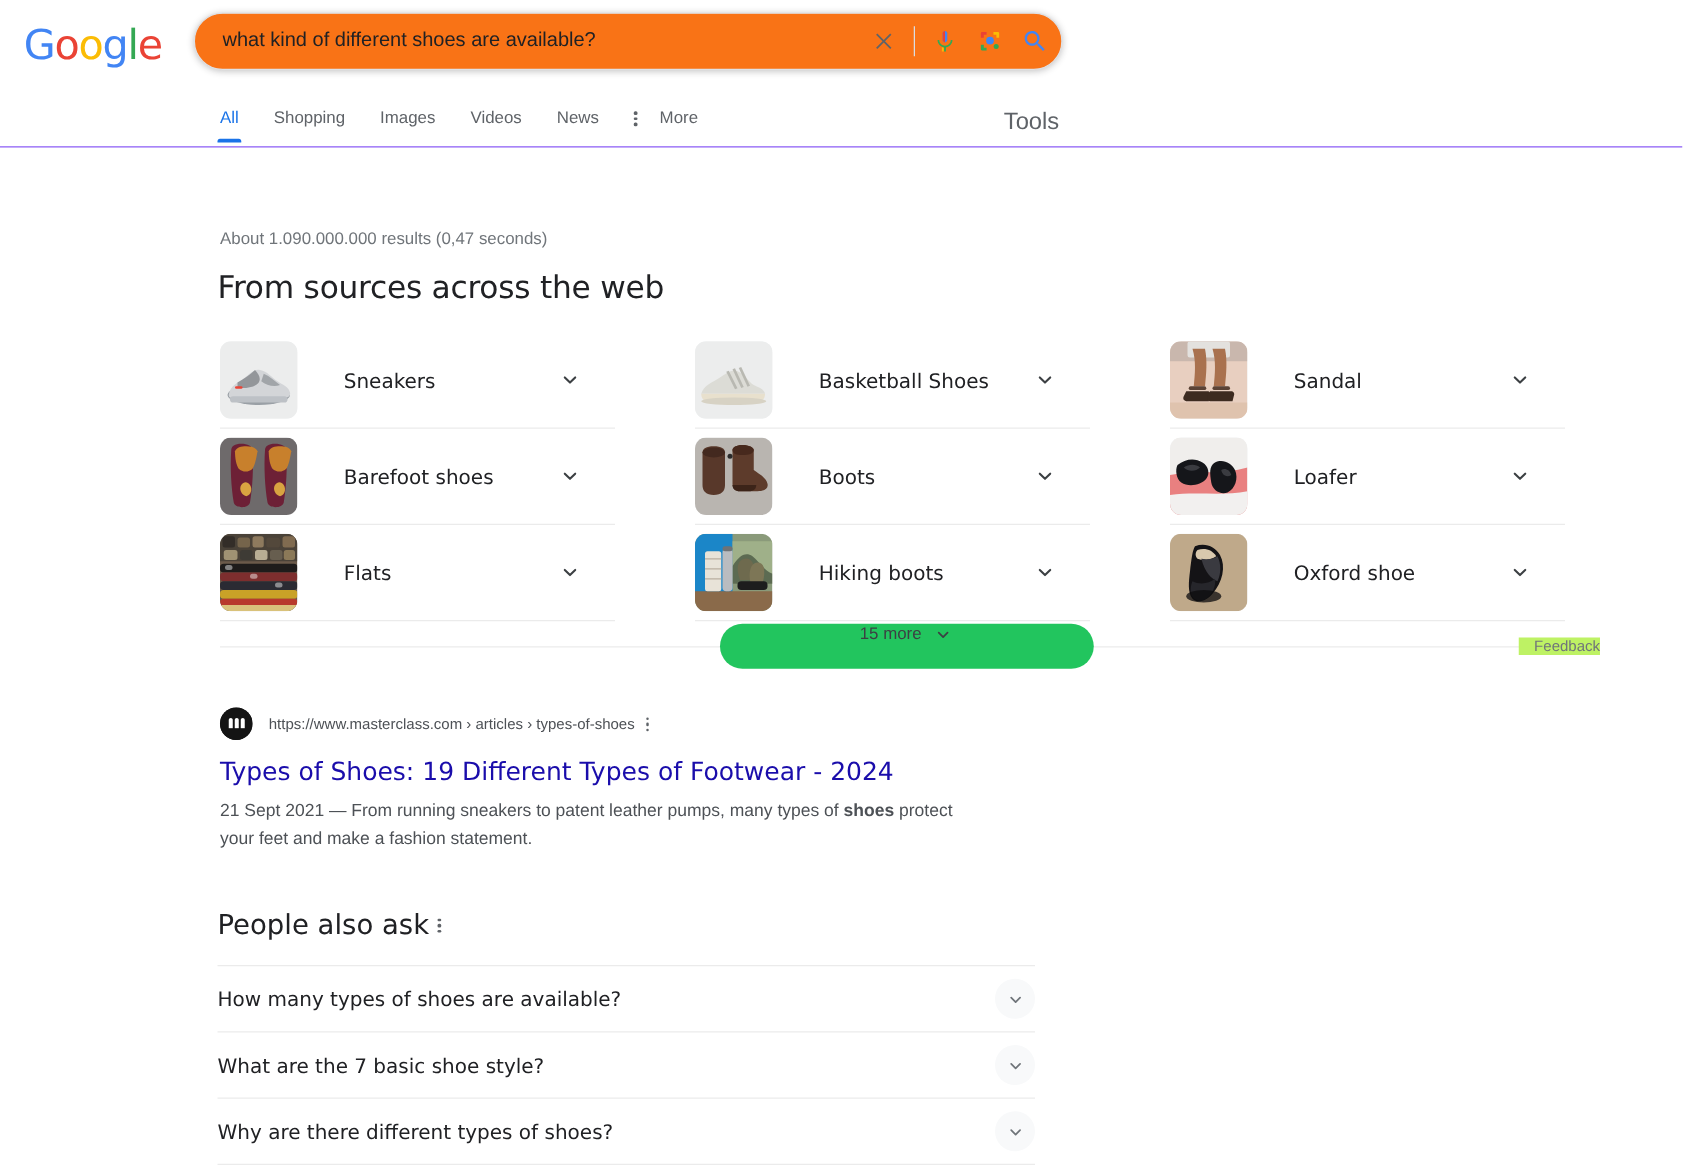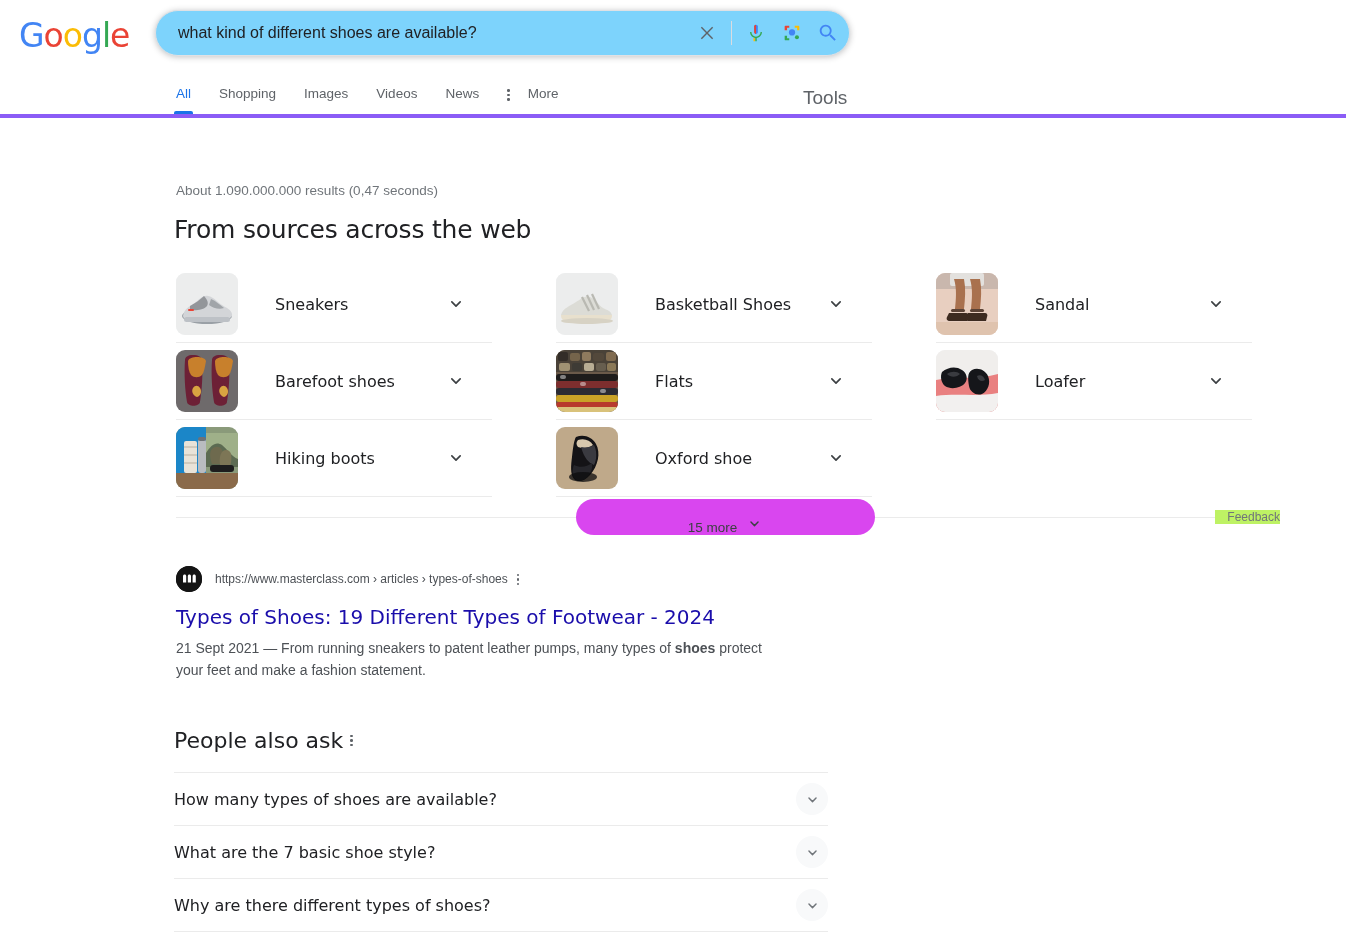--- a/index.html
+++ b/index.html
@@ -28,21 +28,21 @@
     user-select: none;
   }
   .logo span { line-height: 1; }
 
   .searchbar {
     position: absolute;
     left: 155px; top: 10px;
     width: 695px; height: 46px;
     border: 1px solid #dfe1e5;
     border-radius: 24px;
-    background: #7dd3fc;
+    background: #f97316;
     box-shadow: 0 1px 6px rgba(32,33,36,.28);
     display: flex;
     align-items: center;
     padding: 0 8px 0 20px;
   }
   .search-input {
     flex: 1;
     border: none;
     outline: none;
     font-size: 16px;
@@ -62,21 +62,21 @@
     width: 1px; height: 24px;
     background: #dadce0;
     margin: 0 11px;
     flex: none;
   }
 
   
   .navbar {
     position: relative;
     height: 40px;
-    border-bottom: 4px solid #8b5cf6;
+    border-bottom: 1px solid #8b5cf6;
     padding-left: 44px;
   }
   .navtabs {
     position: absolute;
     left: 176px; top: 0;
     display: flex;
     align-items: flex-start;
     height: 40px;
   }
   .navtab {
@@ -189,24 +189,24 @@
   .more-line {
     position: absolute;
     top: 18px; left: 0; right: 0;
     height: 1px;
     background: #ebebeb;
   }
   .more-btn {
     position: absolute;
     left: 400px; top: 0;
     width: 299px; height: 36px;
-    background: #d946ef;
+    background: #22c55e;
     border-radius: 18px;
     display: flex;
-    align-items: flex-end;
+    align-items: flex-start;
     justify-content: center;
     gap: 9px;
     cursor: pointer;
     font-size: 13.5px;
     color: #3c4043;
   }
   .feedback {
     position: absolute;
     right: -2px; top: 11px;
     font-size: 12px;
@@ -464,20 +464,59 @@
         </svg>
       </div>
       <div class="src-label">Barefoot shoes</div>
       <div class="chev">
         <svg viewBox="0 0 24 24" width="20" height="20">
             <path d="M7 9.5 12 14.5 17 9.5" fill="none" stroke="#3c4043" stroke-width="2" stroke-linecap="round" stroke-linejoin="round"></path>
           </svg>
       </div>
     </div>
 
+    <div class="src-item">
+      <div class="src-thumb">
+        <svg viewBox="0 0 62 62">
+            <rect width="62" height="62" fill="#b9b5b0"></rect>
+          <path d="M6 12c0-3 3-5 9-5s9 2 9 5v26c0 5-3 8-9 8s-9-3-9-8z" fill="#58382a"></path>
+          <ellipse cx="15" cy="12" rx="9" ry="4" fill="#43291f"></ellipse>
+          <path d="M30 10c0-2 3-4 8-4s9 2 9 4v16c4 3 10 6 11 11 1 4-3 6-8 6H36c-4 0-6-2-6-6z" fill="#5d3b2b"></path>
+          <path d="M30 10c0-2 3-4 8-4s9 2 9 4c0 3-4 4-9 4s-8-1-8-4z" fill="#47291d"></path>
+          <path d="M30 38h19c0 3-2 5-6 5H36c-4 0-6-2-6-5z" fill="#3c2419"></path>
+          <circle cx="28" cy="15" r="2" fill="#2b2b2b"></circle>
+        </svg>
+      </div>
+      <div class="src-label">Boots</div>
+      <div class="chev">
+        <svg viewBox="0 0 24 24" width="20" height="20">
+            <path d="M7 9.5 12 14.5 17 9.5" fill="none" stroke="#3c4043" stroke-width="2" stroke-linecap="round" stroke-linejoin="round"></path>
+          </svg>
+      </div>
+    </div>
+
+    <div class="src-item">
+      <div class="src-thumb">
+        <svg viewBox="0 0 62 62">
+            <rect width="62" height="62" fill="#f0eeec"></rect>
+          <path d="M0 30c20-4 42 0 62-6v38H0z" fill="#e98080"></path>
+          <path d="M0 46c20-3 42 1 62-3v19H0z" fill="#f2f0ef"></path>
+          <path d="M6 22c6-5 14-6 20-2 5 3 6 9 3 13-4 5-14 7-20 3-4-3-5-10-3-14z" fill="#15161a"></path>
+          <path d="M11 24c4-3 10-3 13 0-3 3-9 4-13 0z" fill="#3a3b40"></path>
+          <path d="M36 20c6-3 13 0 16 6 3 7 0 15-6 18-6 2-12-2-13-8-1-7-2-13 3-16z" fill="#15161a"></path>
+          <path d="M41 26c3-2 7 0 8 4-3 2-7 1-8-4z" fill="#3a3b40"></path>
+        </svg>
+      </div>
+      <div class="src-label">Loafer</div>
+      <div class="chev">
+        <svg viewBox="0 0 24 24" width="20" height="20">
+            <path d="M7 9.5 12 14.5 17 9.5" fill="none" stroke="#3c4043" stroke-width="2" stroke-linecap="round" stroke-linejoin="round"></path>
+          </svg>
+      </div>
+    </div>
 
     <div class="src-item">
       <div class="src-thumb">
         <svg viewBox="0 0 62 62">
             <rect width="62" height="62" fill="#6b5a4a"></rect>
           <rect x="0" y="0" width="62" height="22" fill="#4a4238"></rect>
           <g opacity=".85">
             <rect x="2" y="2" width="10" height="9" rx="2" fill="#2f2a26"></rect>
             <rect x="14" y="3" width="10" height="8" rx="2" fill="#7d6a4f"></rect>
             <rect x="26" y="2" width="9" height="9" rx="2" fill="#9a8466"></rect>
@@ -508,40 +547,20 @@
       <div class="chev">
         <svg viewBox="0 0 24 24" width="20" height="20">
             <path d="M7 9.5 12 14.5 17 9.5" fill="none" stroke="#3c4043" stroke-width="2" stroke-linecap="round" stroke-linejoin="round"></path>
           </svg>
       </div>
     </div>
 
     <div class="src-item">
       <div class="src-thumb">
         <svg viewBox="0 0 62 62">
-            <rect width="62" height="62" fill="#f0eeec"></rect>
-          <path d="M0 30c20-4 42 0 62-6v38H0z" fill="#e98080"></path>
-          <path d="M0 46c20-3 42 1 62-3v19H0z" fill="#f2f0ef"></path>
-          <path d="M6 22c6-5 14-6 20-2 5 3 6 9 3 13-4 5-14 7-20 3-4-3-5-10-3-14z" fill="#15161a"></path>
-          <path d="M11 24c4-3 10-3 13 0-3 3-9 4-13 0z" fill="#3a3b40"></path>
-          <path d="M36 20c6-3 13 0 16 6 3 7 0 15-6 18-6 2-12-2-13-8-1-7-2-13 3-16z" fill="#15161a"></path>
-          <path d="M41 26c3-2 7 0 8 4-3 2-7 1-8-4z" fill="#3a3b40"></path>
-        </svg>
-      </div>
-      <div class="src-label">Loafer</div>
-      <div class="chev">
-        <svg viewBox="0 0 24 24" width="20" height="20">
-            <path d="M7 9.5 12 14.5 17 9.5" fill="none" stroke="#3c4043" stroke-width="2" stroke-linecap="round" stroke-linejoin="round"></path>
-          </svg>
-      </div>
-    </div>
-
-    <div class="src-item">
-      <div class="src-thumb">
-        <svg viewBox="0 0 62 62">
             <rect width="62" height="62" fill="#8a9a7a"></rect>
           <rect x="0" y="0" width="30" height="48" fill="#1b86c8"></rect>
           <path d="M30 6h32v34H30z" fill="#9fb089"></path>
           <path d="M30 26c5-8 10-12 16-8 5 4 10 12 16 14v8H30z" fill="#5c6b52"></path>
           <rect x="0" y="46" width="62" height="16" fill="#8a6a4a"></rect>
           <rect x="8" y="14" width="13" height="32" rx="2" fill="#e8e3d8"></rect>
           <g stroke="#b9b0a0" stroke-width="1">
               <path d="M8 20h13M8 28h13M8 36h13"></path>
             </g>
           <rect x="22" y="12" width="8" height="34" rx="3" fill="#b9bcc0"></rect>

